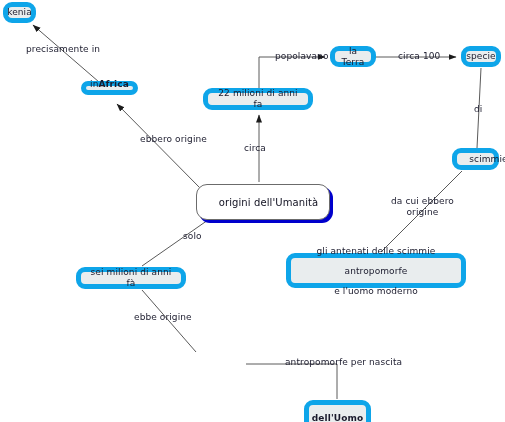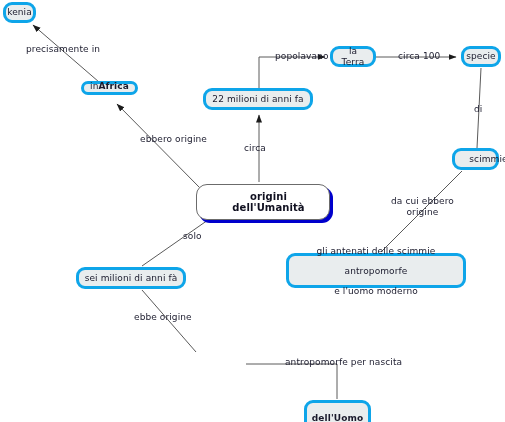--- a/index.html
+++ b/index.html
@@ -41,41 +41,41 @@
     color: #1c1c2e;
     white-space: nowrap;
     line-height: 11px;
     text-align: center;
     letter-spacing: 0.1px;
   }
   .node {
     position: absolute;
     box-sizing: border-box;
     background: #e9edee;
-    border: 3px solid #0ea5e9;
+    border: 5px solid #0ea5e9;
     border-radius: 9px;
     font-family: "DejaVu Sans", sans-serif;
     font-size: 9px;
     color: #1a1a2c;
     display: flex;
     align-items: center;
     justify-content: center;
     text-align: center;
     line-height: 11px;
     letter-spacing: 0.1px;
     padding: 0 5px;
   }
   .node.bold {
     font-weight: bold;
   }
   .node-central {
     background: #ffffff;
     border: 1px solid #6b6b6b;
     border-radius: 11px;
-    font-weight: bold;
+    font-weight: normal;
     font-size: 10px;
     box-shadow: 3px 3px 0 0 #0000cc;
     color: #101020;
     padding-left: 16px;
   }
   .node-multiline {
     line-height: 20px;
     margin-left: 8px;
   }
   .mix-regular {

